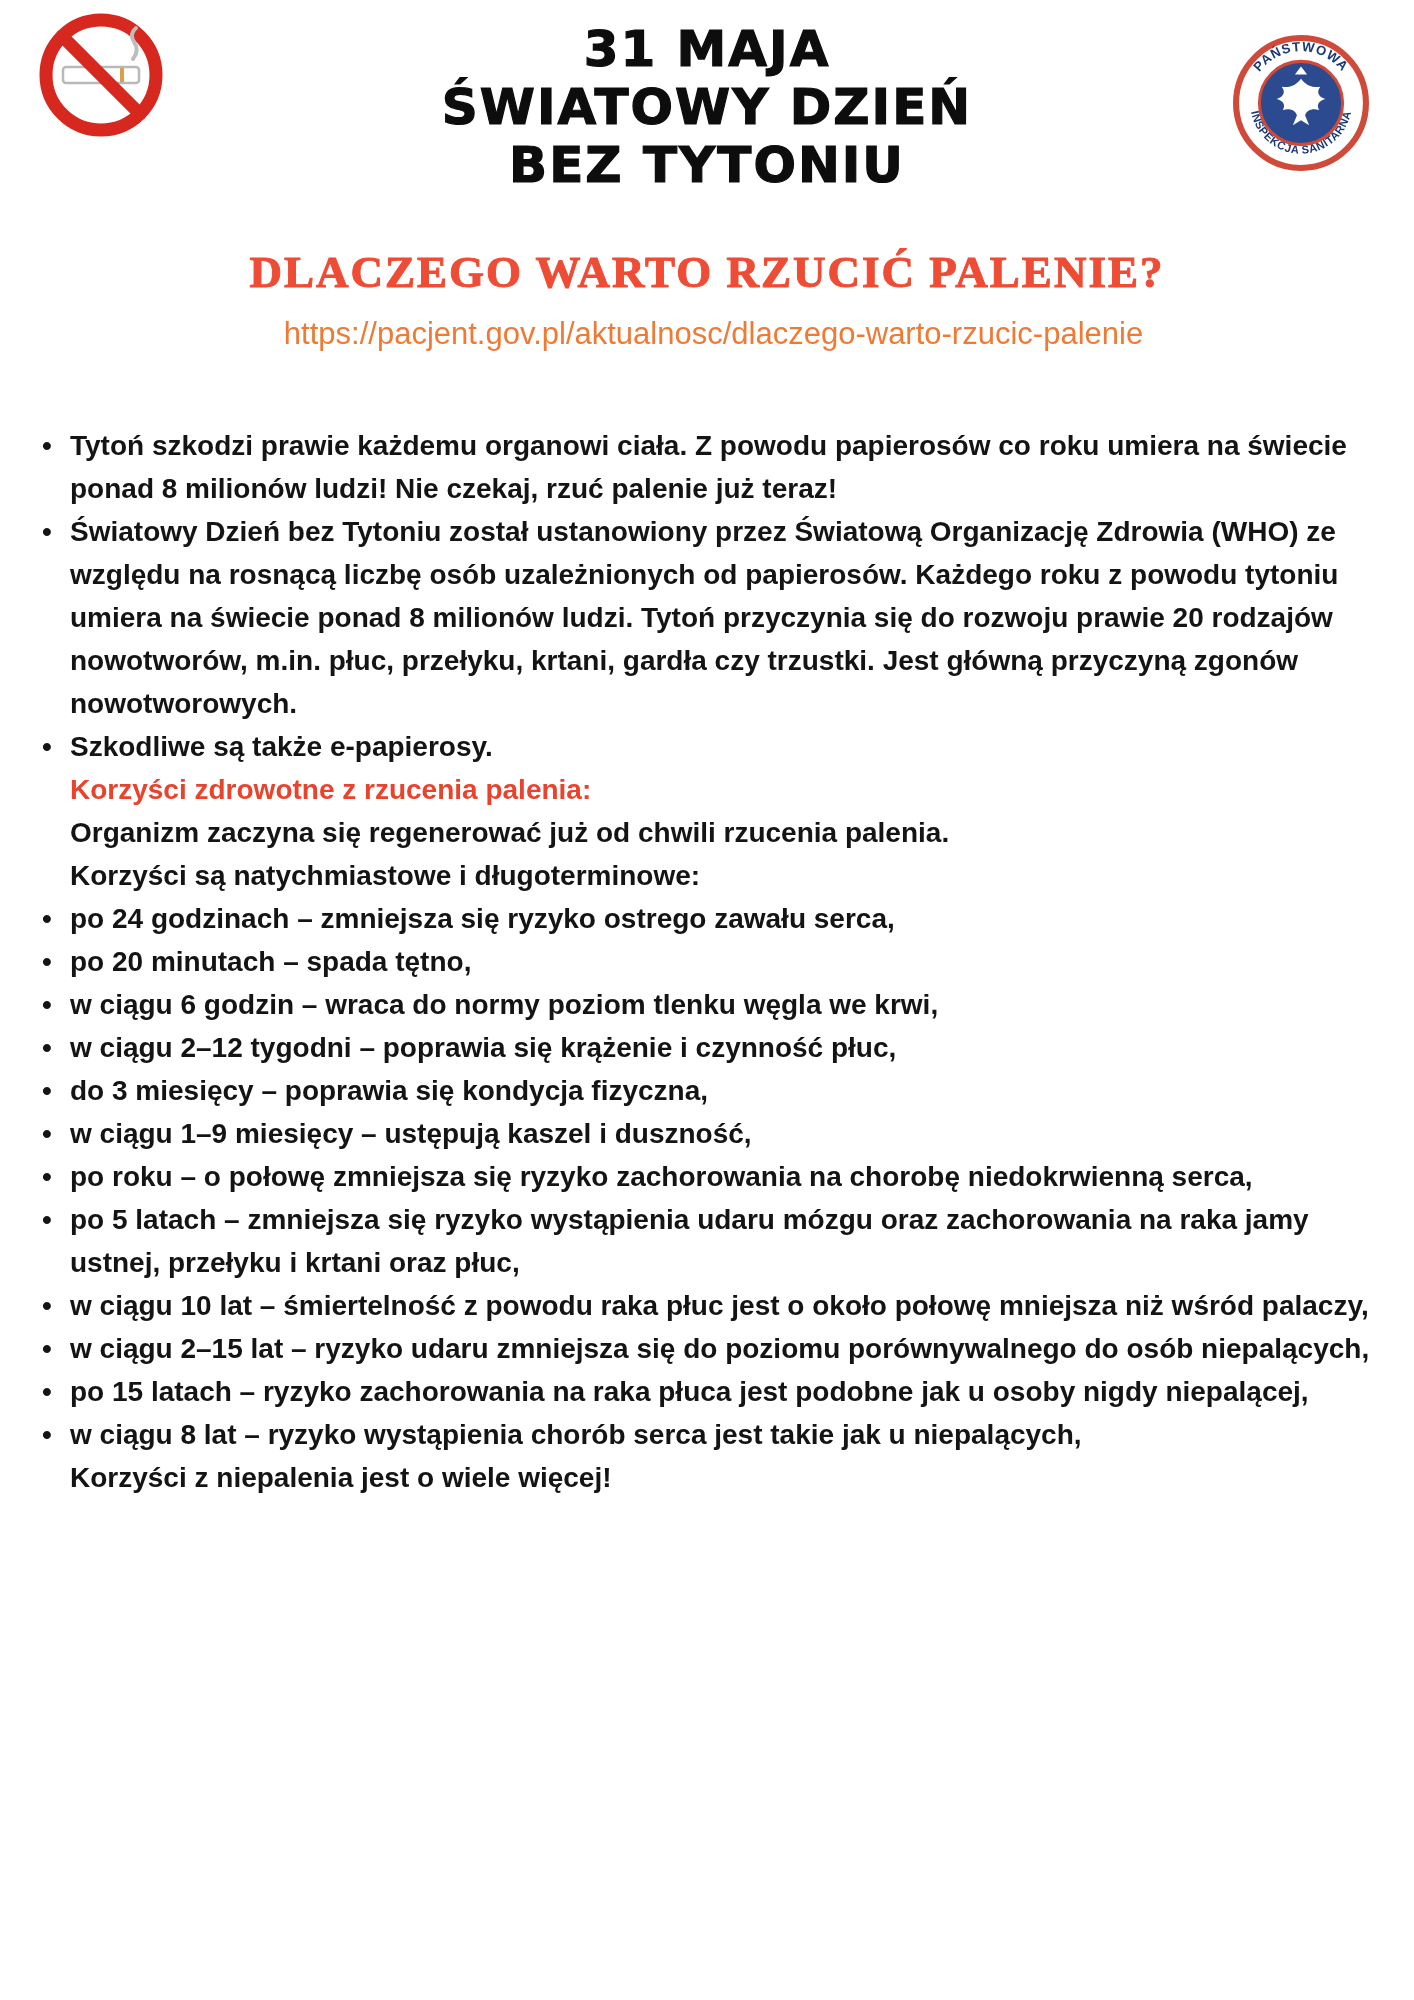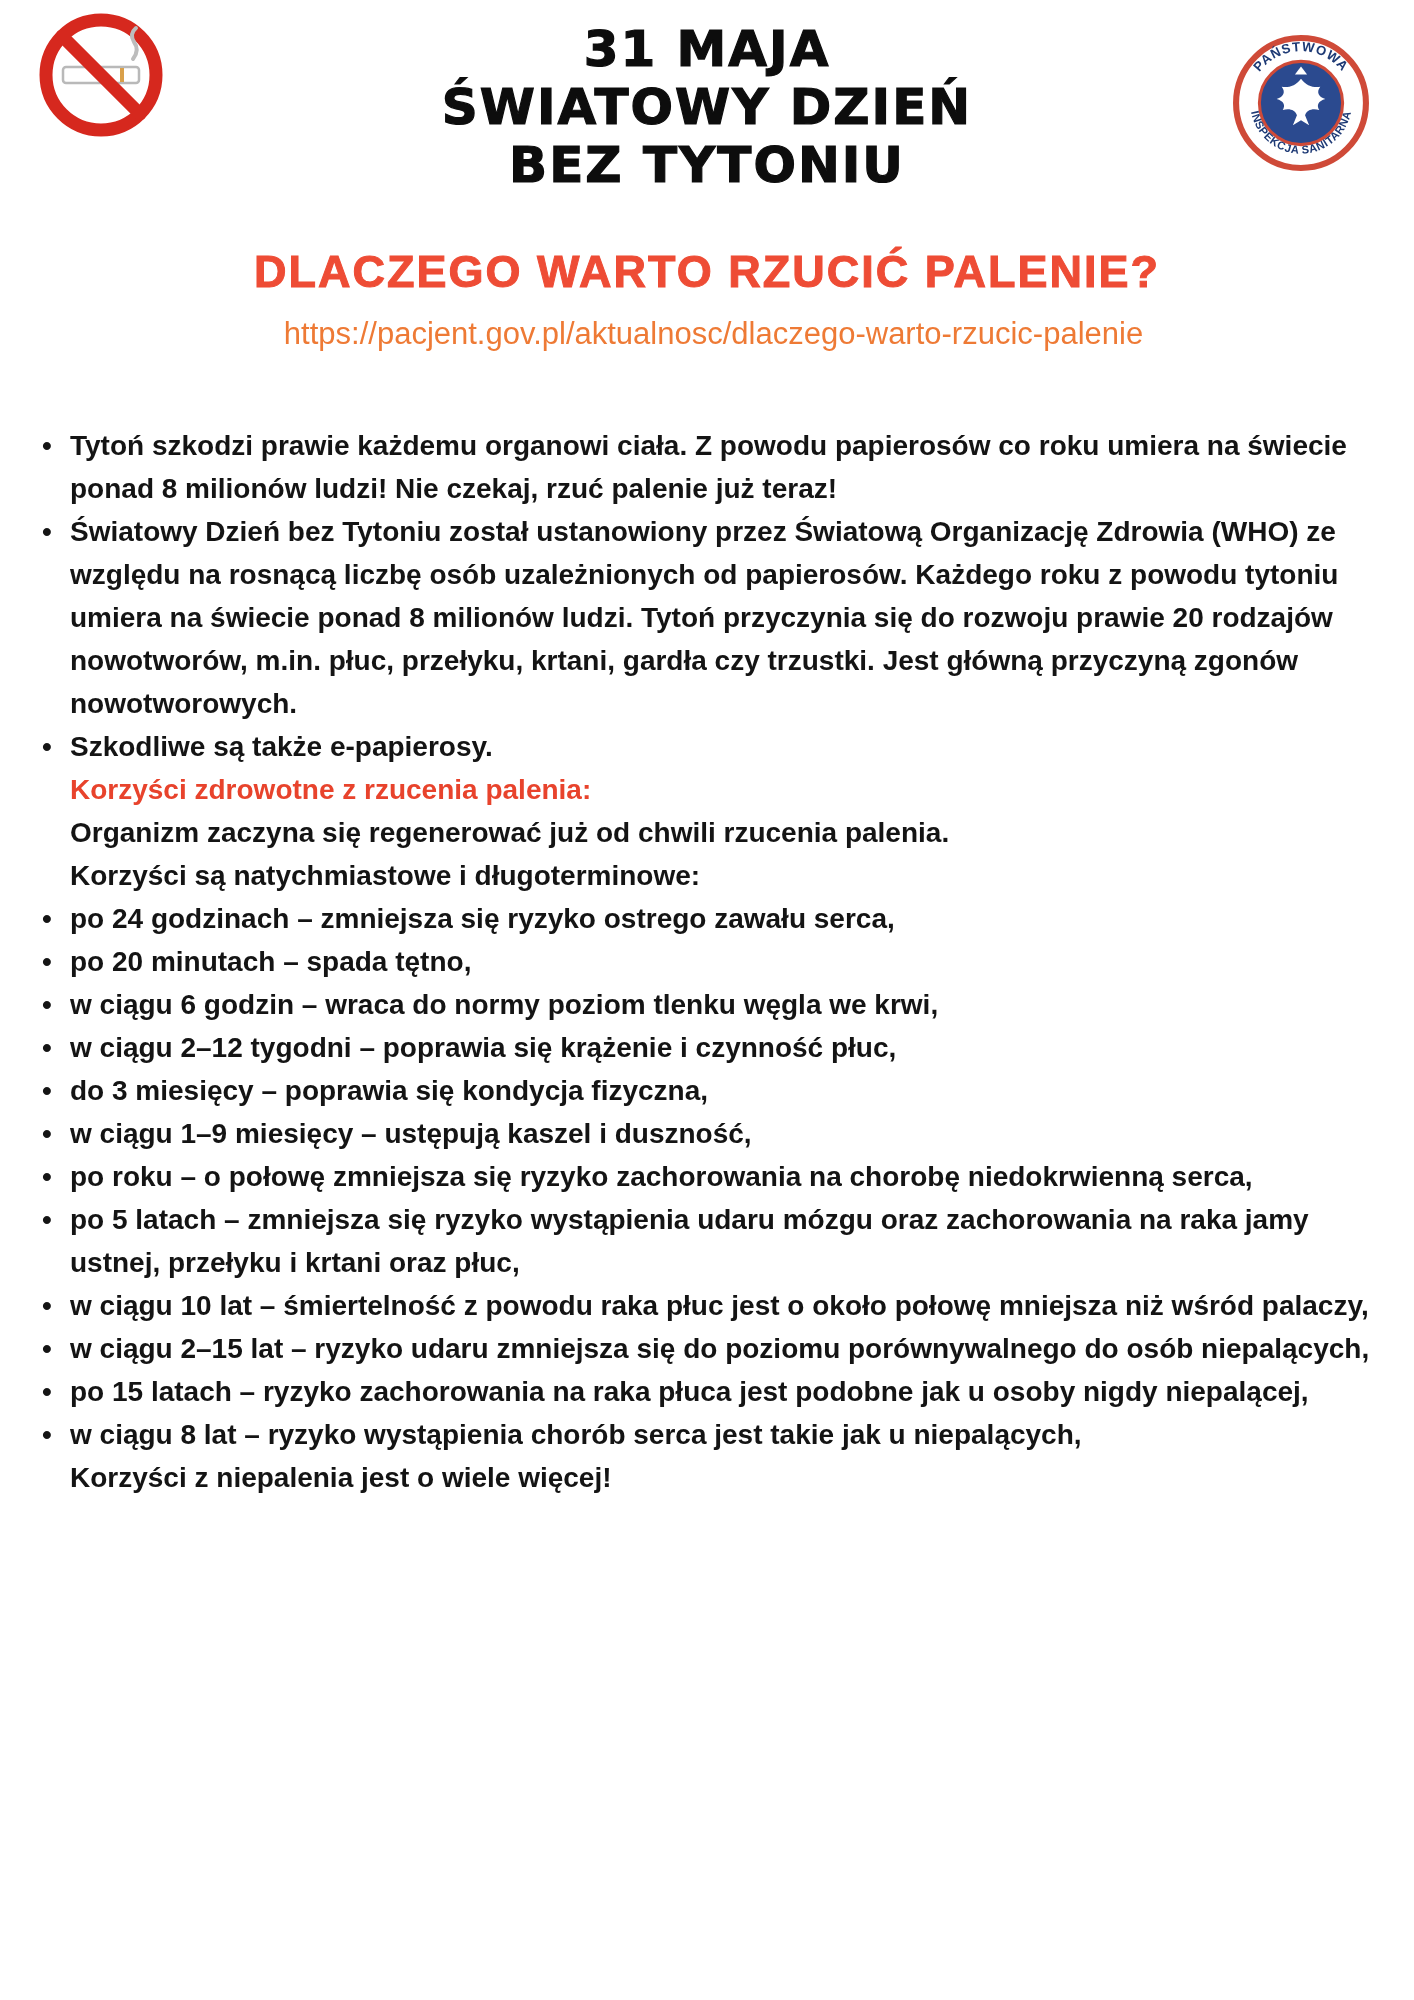--- a/index.html
+++ b/index.html
@@ -13,21 +13,21 @@
   .nosmoke { position:absolute; left:36px; top:10px; width:130px; height:130px; }
   .title {
     position:absolute; left:0; right:0; top:20px; text-align:center;
     font-family:"DejaVu Sans", sans-serif; font-weight:900;
     font-size:50px; line-height:58px; letter-spacing:2px; color:#0d0d0d;
     -webkit-text-stroke:1.2px #0d0d0d;
   }
   .logo { position:absolute; left:1232px; top:34px; width:138px; height:138px; }
   .heading {
     position:absolute; left:0; right:0; top:246px; text-align:center;
-    font-family:Liberation Sans, sans-serif; font-weight:900;
+    font-family:Liberation Serif, serif; font-weight:900;
     font-size:45px; letter-spacing:2px; color:#ee4c35;
     -webkit-text-stroke:1px #ee4c35;
   }
   .url {
     position:absolute; left:13px; right:0; top:316px; text-align:center;
     font-size:31px; color:#ee7a35; text-decoration:none; font-weight:400;
     display:block;
   }
   
   .content {

